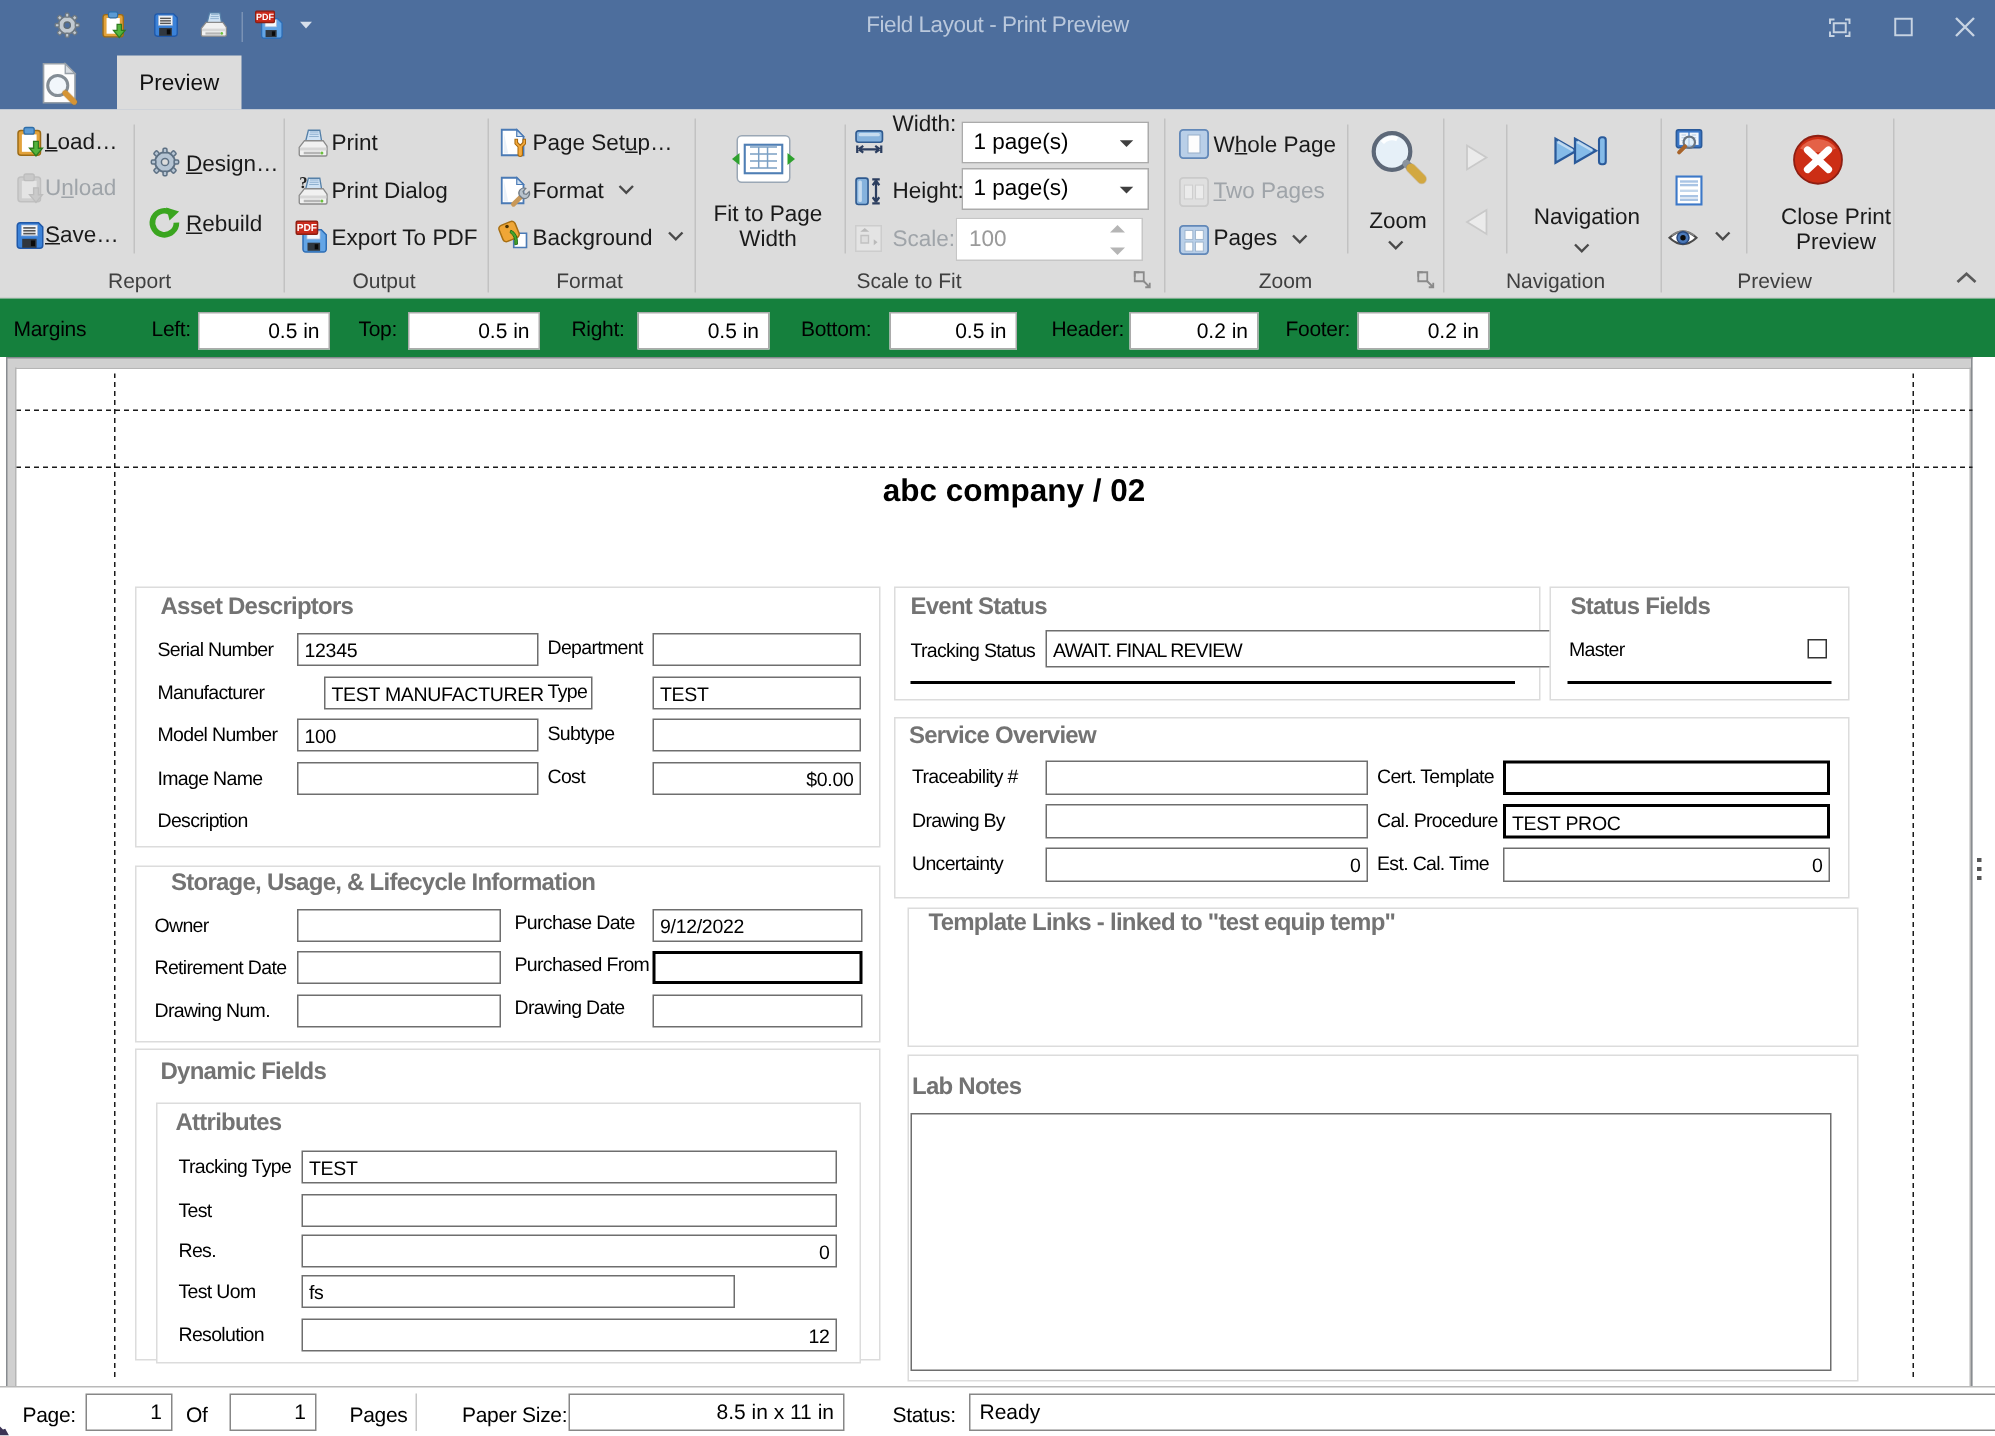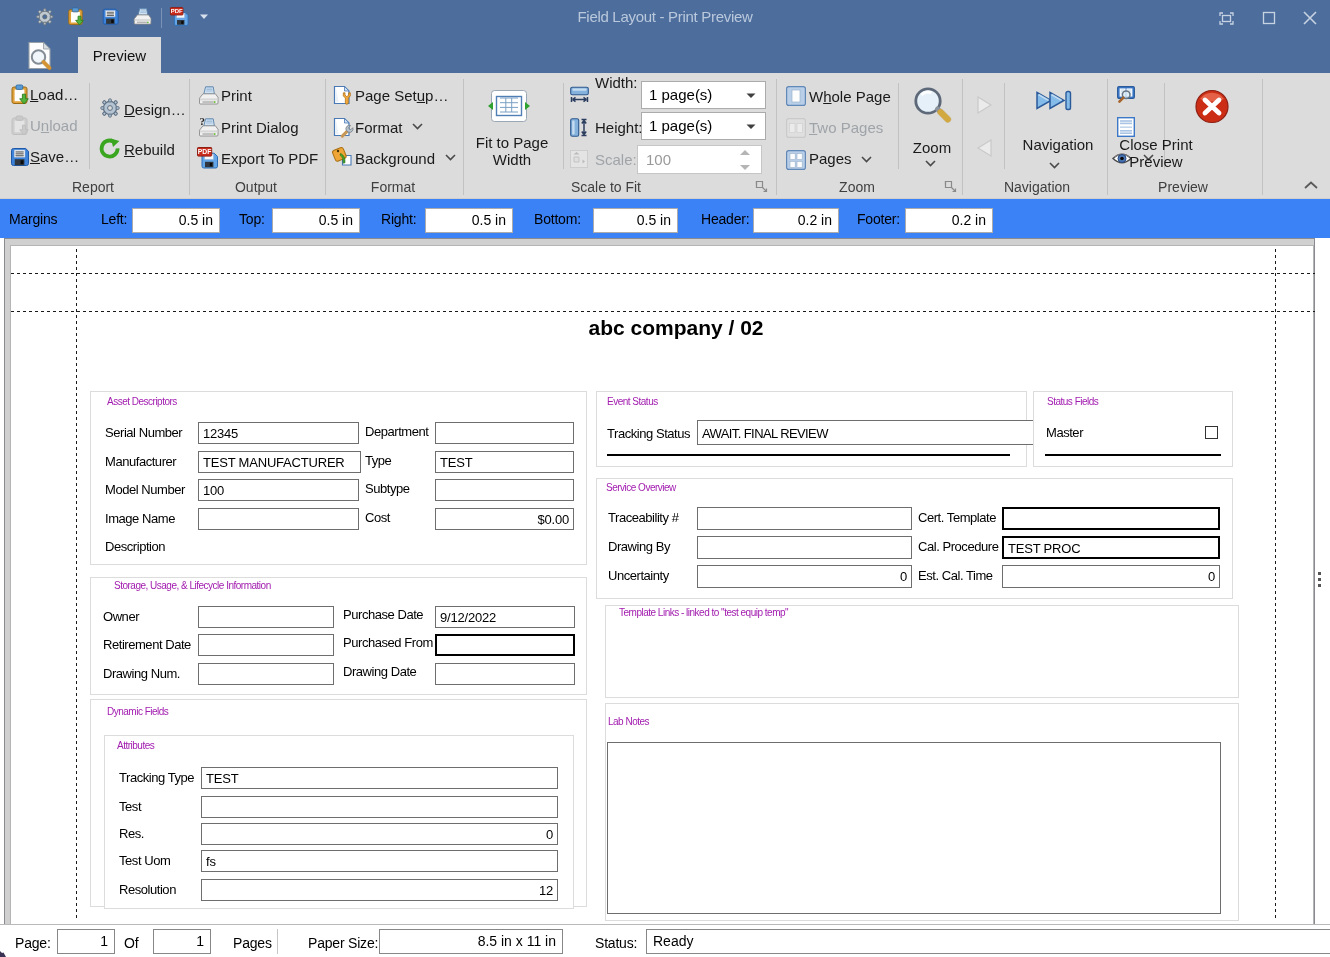--- a/index.html
+++ b/index.html
@@ -14,31 +14,31 @@
 
 #ribbon{position:absolute;left:0;top:73px;width:1330px;height:126px;background:#dcdcdc;border-bottom:1px solid #cfcfcf}
 .rsep{position:absolute;top:6px;width:1px;height:116px;background:#c2c2c2}
 .rsep2{position:absolute;top:10px;width:1px;height:86px;background:#c2c2c2}
 .glabel{position:absolute;top:106px;font-size:14px;color:#3f3f3f;text-align:center;white-space:nowrap}
 .rtext{position:absolute;font-size:15px;color:#1a1a1a;white-space:nowrap}
 .rtext u{text-decoration:underline}
 .dis{color:#9fa4a9}
 .bigtext{position:absolute;font-size:15px;color:#1a1a1a;text-align:center;white-space:nowrap}
 
-#mbar{position:absolute;left:0;top:199px;width:1330px;height:39px;background:#3b82f6}
+#mbar{position:absolute;left:0;top:199px;width:1330px;height:39px;background:#15803d}
 .mlbl{position:absolute;top:12px;font-size:14px;color:#000;white-space:nowrap;letter-spacing:-0.2px}
 .mbox{position:absolute;top:9px;height:25px;border:1px solid #ababab;background:#fff;font-size:14px;color:#000;text-align:right;padding:3px 6px 0 0}
 
 #prev{position:absolute;left:4px;top:238px;width:1311px;height:686px;background:#d0d0d0;border:1px solid #888c90;border-bottom:none}
 #page{position:absolute;left:5px;top:6px;width:1304px;height:680px;background:#fff;border:1px solid #b5b5b5;border-bottom:none}
 .dashh{position:absolute;height:1px;background:repeating-linear-gradient(90deg,#1a1a1a 0 3px,transparent 3px 6px)}
 .dashv{position:absolute;width:1px;background:repeating-linear-gradient(180deg,#1a1a1a 0 3px,transparent 3px 6px)}
 
 .grp{position:absolute;border:1px solid #dcdcdc;background:#fff}
-.gt{position:absolute;font-weight:normal;font-size:10px;color:#a21caf;white-space:nowrap;letter-spacing:-0.5px}
+.gt{position:absolute;font-weight:bold;font-size:16px;color:#737373;white-space:nowrap;letter-spacing:-0.5px}
 .lbl{position:absolute;font-size:13px;color:#000;white-space:nowrap;letter-spacing:-0.45px}
 .fld{position:absolute;border:1px solid #6e6e6e;background:#fff;font-size:13px;color:#000;padding:3px 4px 0 4px;white-space:nowrap;letter-spacing:-0.2px}
 .fldb{border:2px solid #000}
 .ralign{text-align:right}
 .hr2{position:absolute;height:2px;background:#000}
 
 #sbar{position:absolute;left:0;top:924px;width:1330px;height:33px;background:#fff;border-top:1px solid #b9b9b9}
 .slbl{position:absolute;top:10px;font-size:14px;color:#000;white-space:nowrap;letter-spacing:-0.2px}
 .sbox{position:absolute;top:4px;height:25px;border:1px solid #878787;background:#fff;font-size:14px;padding:3px 6px 0 6px}
 #split{position:absolute;left:1316px;top:238px;width:14px;height:686px;background:#fff}
@@ -344,21 +344,21 @@
 <div class="rtext" style="left:355px;top:150px">Background</div>
 <div class="bigtext" style="left:468px;top:134px;width:88px">Fit to Page<br>Width</div>
 <div class="rtext" style="left:595px;top:74px">Width:</div>
 <div class="rtext" style="left:595px;top:119px">Height:</div>
 <div class="rtext dis" style="left:595px;top:151px">Scale:</div>
 <div class="rtext" style="left:809px;top:88px">W<u>h</u>ole Page</div>
 <div class="rtext dis" style="left:809px;top:119px"><u>T</u>wo Pages</div>
 <div class="rtext" style="left:809px;top:150px">Pages</div>
 <div class="bigtext" style="left:893px;top:139px;width:78px">Zoom</div>
 <div class="bigtext" style="left:1018px;top:136px;width:80px">Navigation</div>
-<div class="bigtext" style="left:1110px;top:136px;width:92px">Close Print<br>Preview</div>
+<div class="bigtext" style="left:1178px;top:136px;width:92px">Close Print<br>Preview</div>
 </div>
 
 <div id="mbar">
  <div class="mlbl" style="left:9px">Margins</div>
  <div class="mlbl" style="left:101px">Left:</div>
     <div class="mbox" style="left:132px;width:88px">0.5 in</div>
  <div class="mlbl" style="left:239px">Top:</div>
     <div class="mbox" style="left:272px;width:88px">0.5 in</div>
  <div class="mlbl" style="left:381px">Right:</div>
     <div class="mbox" style="left:425px;width:88px">0.5 in</div>
@@ -378,21 +378,21 @@
  <div class="dashh" style="left:0;top:65px;width:1304px"></div>
  <div style="position:absolute;left:0;top:70px;width:1330px;text-align:center;font-weight:bold;font-size:21px">abc company / 02</div>
 
  <div class="grp" style="left:79px;top:145px;width:497px;height:174px"></div>
  <div class="gt" style="left:96px;top:150px">Asset Descriptors</div>
  <div class="lbl" style="left:94px;top:179px">Serial Number</div>
  <div class="fld" style="left:187px;top:176px;width:161px;height:22px">12345</div>
  <div class="lbl" style="left:354px;top:178px">Department</div>
  <div class="fld" style="left:424px;top:176px;width:139px;height:22px"></div>
  <div class="lbl" style="left:94px;top:208px">Manufacturer</div>
- <div class="fld" style="left:187px;top:205px;width:163px;height:22px">TEST MANUFACTURER</div>
+ <div class="fld" style="left:205px;top:205px;width:179px;height:22px">TEST MANUFACTURER</div>
  <div class="lbl" style="left:354px;top:207px">Type</div>
  <div class="fld" style="left:424px;top:205px;width:139px;height:22px">TEST</div>
  <div class="lbl" style="left:94px;top:236px">Model Number</div>
  <div class="fld" style="left:187px;top:233px;width:161px;height:22px">100</div>
  <div class="lbl" style="left:354px;top:235px">Subtype</div>
  <div class="fld" style="left:424px;top:233px;width:139px;height:22px"></div>
  <div class="lbl" style="left:94px;top:265px">Image Name</div>
  <div class="fld" style="left:187px;top:262px;width:161px;height:22px"></div>
  <div class="lbl" style="left:354px;top:264px">Cost</div>
  <div class="fld ralign" style="left:424px;top:262px;width:139px;height:22px">$0.00</div>
@@ -417,21 +417,21 @@
  <div class="gt" style="left:96px;top:460px">Dynamic Fields</div>
  <div class="grp" style="left:93px;top:489px;width:470px;height:174px"></div>
  <div class="gt" style="left:106px;top:494px">Attributes</div>
  <div class="lbl" style="left:108px;top:524px">Tracking Type</div>
  <div class="fld" style="left:190px;top:521px;width:357px;height:22px">TEST</div>
  <div class="lbl" style="left:108px;top:553px">Test</div>
  <div class="fld" style="left:190px;top:550px;width:357px;height:22px"></div>
  <div class="lbl" style="left:108px;top:580px">Res.</div>
  <div class="fld ralign" style="left:190px;top:577px;width:357px;height:22px">0</div>
  <div class="lbl" style="left:108px;top:607px">Test Uom</div>
- <div class="fld" style="left:190px;top:604px;width:357px;height:22px">fs</div>
+ <div class="fld" style="left:190px;top:604px;width:289px;height:22px">fs</div>
  <div class="lbl" style="left:108px;top:636px">Resolution</div>
  <div class="fld ralign" style="left:190px;top:633px;width:357px;height:22px">12</div>
 
  <div class="grp" style="left:585px;top:145px;width:431px;height:76px"></div>
  <div class="gt" style="left:596px;top:150px">Event Status</div>
  <div class="lbl" style="left:596px;top:180px">Tracking Status</div>
  <div class="fld" style="left:686px;top:174px;width:367px;height:25px;padding-top:5px;letter-spacing:-0.6px">AWAIT. FINAL REVIEW</div>
  <div class="hr2" style="left:596px;top:208px;width:403px"></div>
 
  <div class="grp" style="left:1022px;top:145px;width:200px;height:76px"></div>

